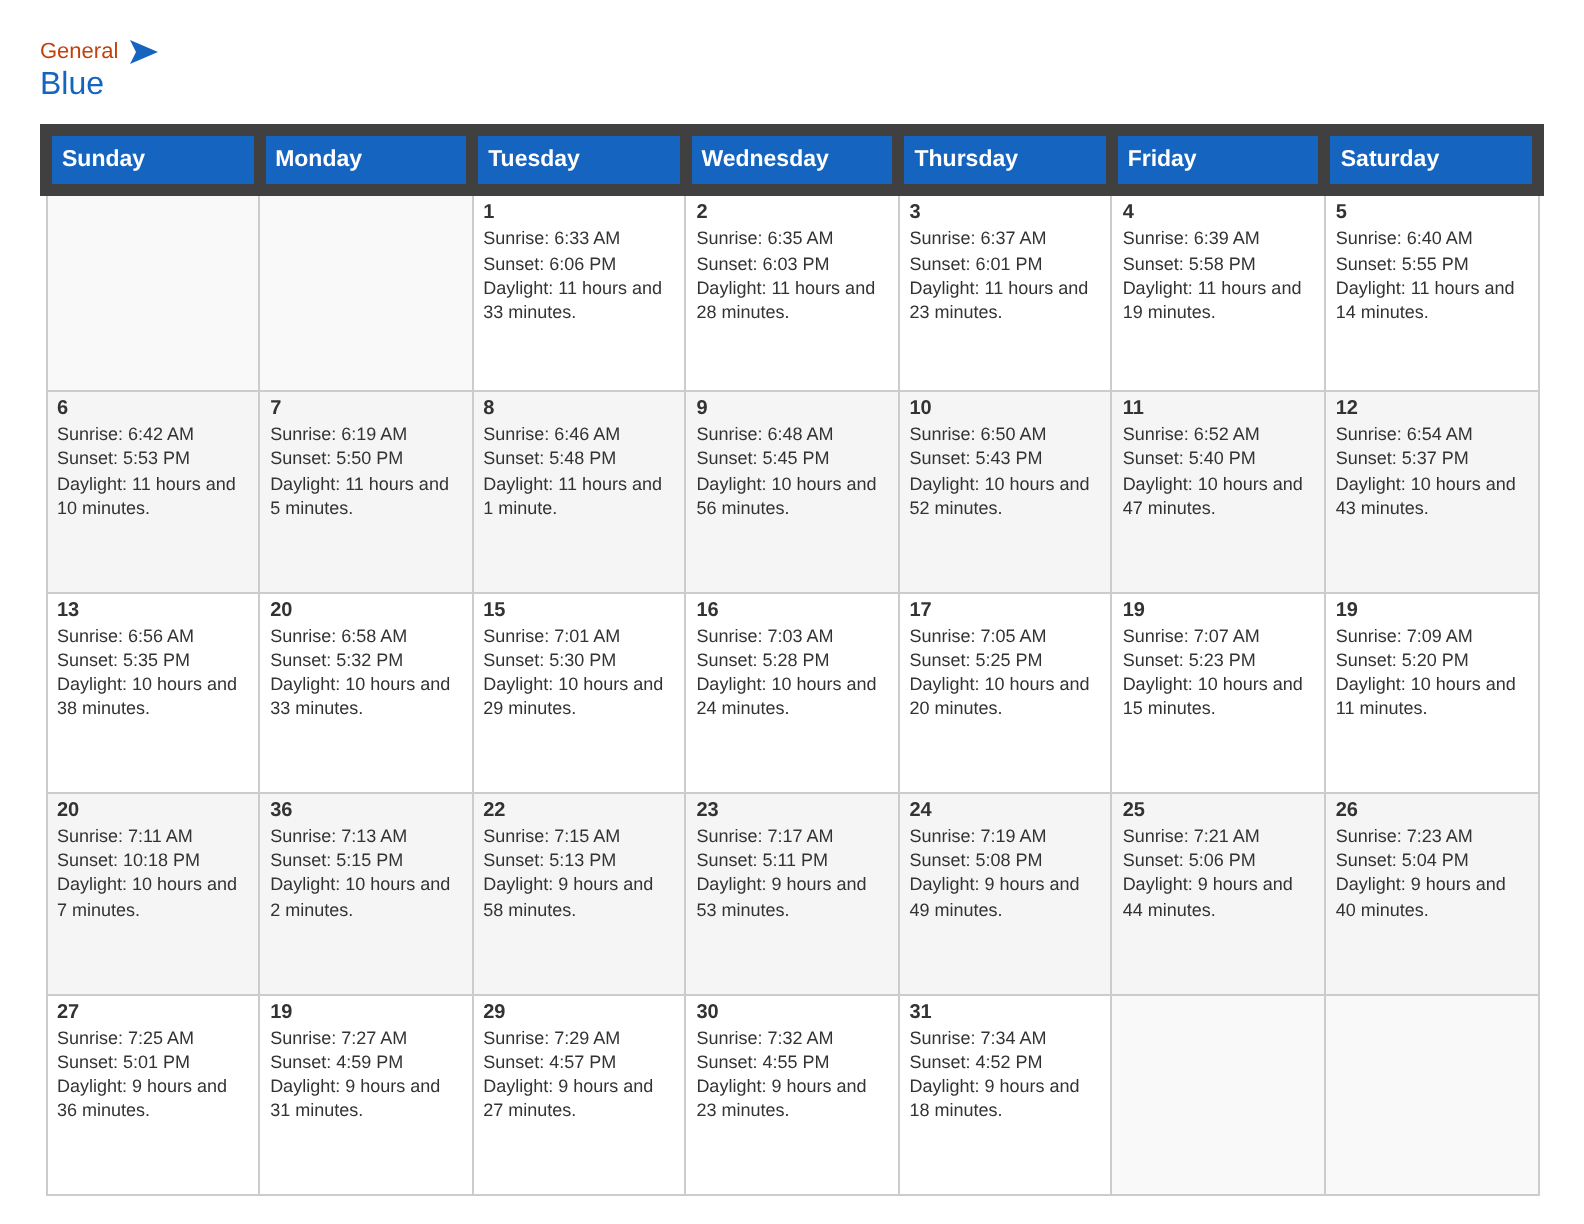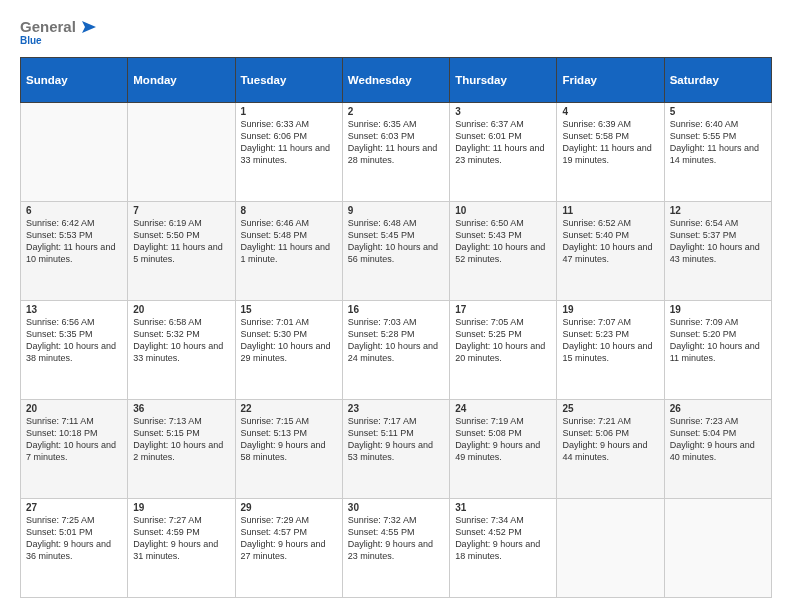--- a/index.html
+++ b/index.html
@@ -45,23 +45,23 @@
       flex: 1;
       border-collapse: collapse;
       width: 100%;
       table-layout: fixed;
     }
     .calendar th {
       background: #1565c0;
       color: #fff;
       font-size: 11.5px;
       font-weight: bold;
-      padding: 16px 5px;
+      padding: 6px 5px;
       text-align: left;
-      border: 1px solid #404040;
+      border: 6px solid #404040;
     }
     .calendar td {
       border: 1px solid #ccc;
       vertical-align: top;
       padding: 3px 5px;
       font-size: 9.5px;
       color: #333;
       background: #fff;
       height: 80px;
     }
@@ -88,26 +88,26 @@
     }
   </style>
 </head>
 <body>
 
 <div class="page">
   <div class="header">
     <div class="logo">
   <div style="display:flex;flex-direction:column;align-items:flex-start;line-height:1.15;">
     <div style="display:flex;align-items:center;gap:2px;">
-      <span style="font-size:15px;font-weight:bold;color:#737373;">General</span>
+      <span style="font-size:11px;font-weight:normal;color:#c2410c;">General</span>
       <svg width="18" height="16" viewBox="0 0 18 16">
         <polygon points="4,2 18,8 4,14 7,8" fill="#1565c0"></polygon>
       </svg>
     </div>
-    <span style="font-size:10px;font-weight:bold;color:#1565c0;">Blue</span>
+    <span style="font-size:16px;font-weight:normal;color:#1565c0;">Blue</span>
   </div>
 </div>
     <div class="title-block">
       <div class="month-title"></div>
       <div class="location"></div>
     </div>
   </div>
 
   <table class="calendar">
     <thead>

